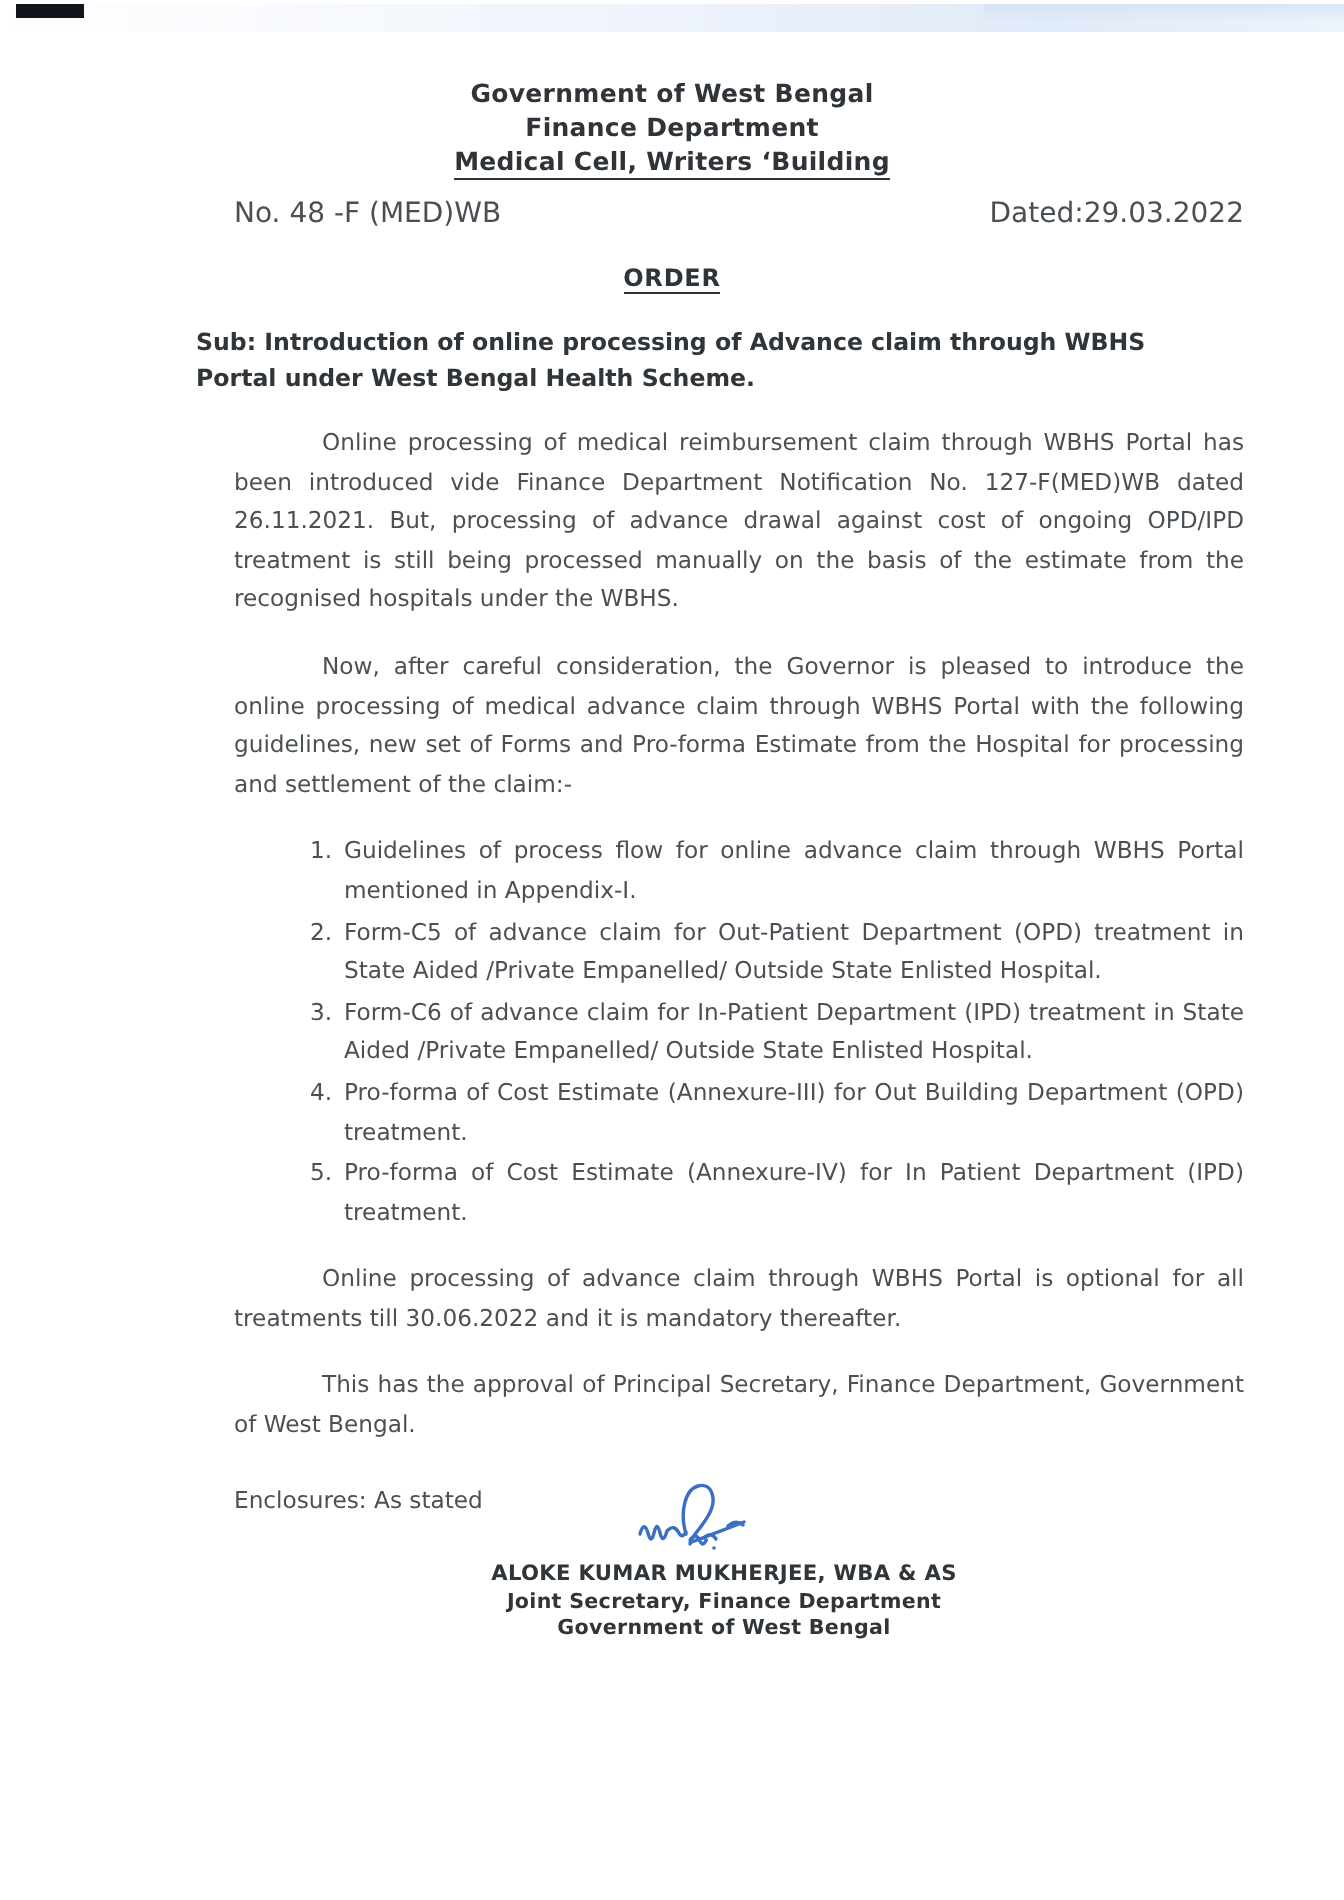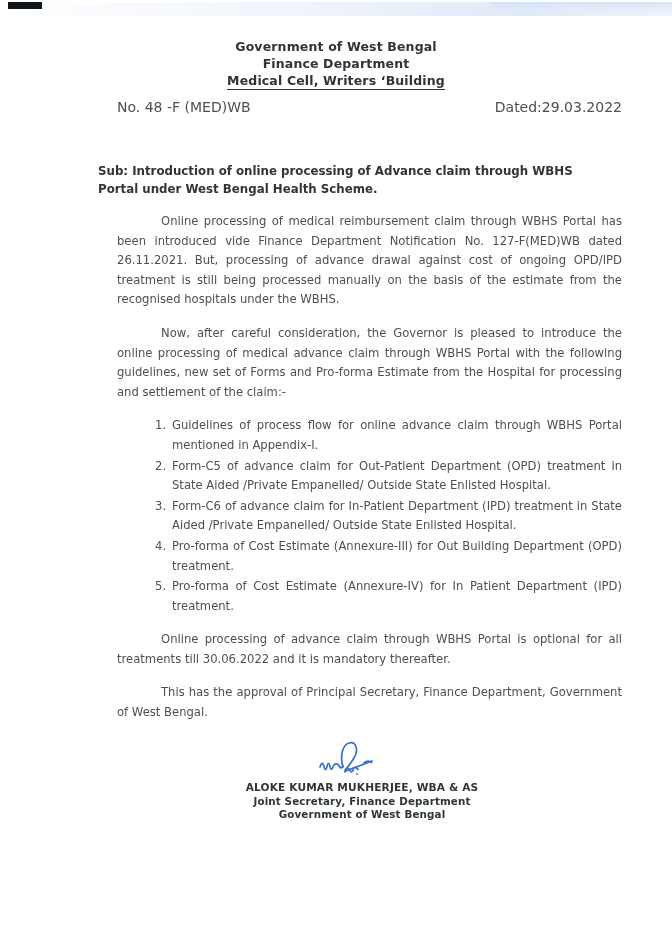--- a/index.html
+++ b/index.html
@@ -199,39 +199,43 @@
     <div>Government of West Bengal</div>
     <div>Finance Department</div>
     <div><span class="line3">Medical Cell, Writers ‘Building</span></div>
   </div>
 
   <div class="refrow">
     <div>No. 48 -F (MED)WB</div>
     <div>Dated:29.03.2022</div>
   </div>
 
+  <div class="order-head">
+    <span>ORDER</span>
+  </div>
 
   <div class="subject">Sub: Introduction of online processing of Advance claim through WBHS Portal under West Bengal Health Scheme.</div>
 
   <div class="body-block">
 
     <p class="para">Online processing of medical reimbursement claim through WBHS Portal has been introduced vide Finance Department Notification No. 127-F(MED)WB dated 26.11.2021. But, processing of advance drawal against cost of ongoing OPD/IPD treatment is still being processed manually on the basis of the estimate from the recognised hospitals under the WBHS.</p>
     <p class="para">Now, after careful consideration, the Governor is pleased to introduce the online processing of medical advance claim through WBHS Portal with the following guidelines, new set of Forms and Pro-forma Estimate from the Hospital for processing and settlement of the claim:-</p>
 
     <ol class="items">
       <li>Guidelines of process flow for online advance claim through WBHS Portal mentioned in Appendix-I.</li>
       <li>Form-C5 of advance claim for Out-Patient Department (OPD) treatment in State Aided /Private Empanelled/ Outside State Enlisted Hospital.</li>
       <li>Form-C6 of advance claim for In-Patient Department (IPD) treatment in State Aided /Private Empanelled/ Outside State Enlisted Hospital.</li>
       <li>Pro-forma of Cost Estimate (Annexure-III) for Out Building Department (OPD) treatment.</li>
       <li>Pro-forma of Cost Estimate (Annexure-IV) for In Patient Department (IPD) treatment.</li>
     </ol>
 
     <p class="para">Online processing of advance claim through WBHS Portal is optional for all treatments till 30.06.2022 and it is mandatory thereafter.</p>
     <p class="para">This has the approval of Principal Secretary, Finance Department, Government of West Bengal.</p>
 
+    <p class="enclosures">Enclosures: As stated</p>
   </div>
 
   <div class="sign-area">
     <svg class="sign-mark" viewBox="0 0 100 42">
       <g fill="none" stroke="#3a6fc4" stroke-width="1.7" stroke-linecap="round" stroke-linejoin="round">
         <path d="M8 30 q2 -7 4 -0.5 q1.5 6 3 0 q1.5 -6.5 3 0 q1.5 6 3.5 -1"></path>
         <path d="M22 28 q3 -3 5.5 1.5 q1.5 3 3.5 -0.5"></path>
         <path d="M31 30 C 28 20, 30 8, 37 6 C 44 4, 47 13, 42 21 C 38 28, 33 32, 33 35"></path>
         <path d="M33 33 q3 -4 5 0.5 q1.2 3.2 3.2 -0.5"></path>
         <path d="M40 32 q3.5 -3.5 6 0.5"></path>

